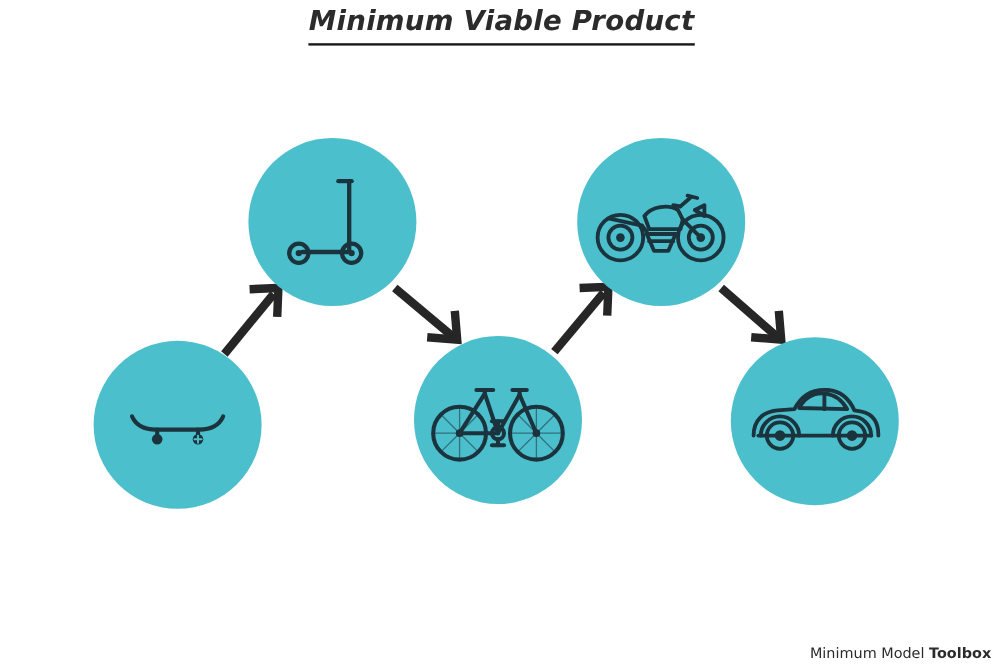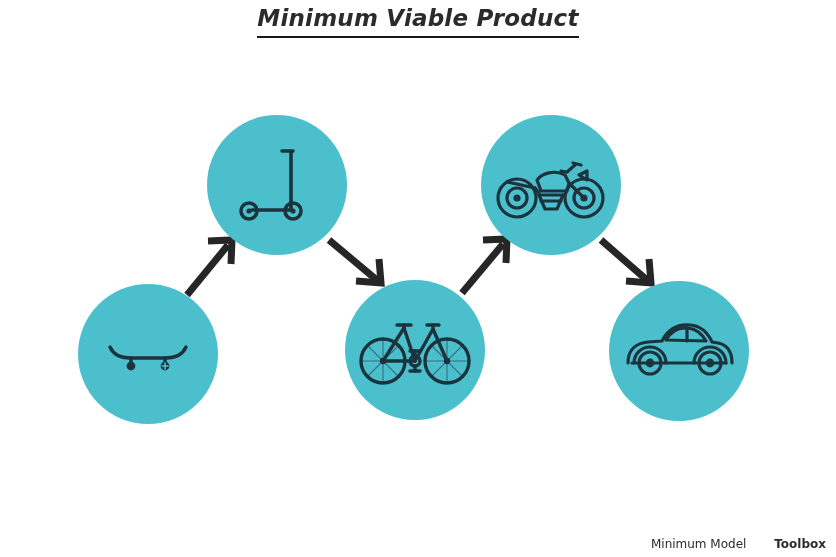--- a/index.html
+++ b/index.html
@@ -81,21 +81,20 @@
     position: absolute;
     right: 10px;
     bottom: 6px;
     font-family: "DejaVu Sans", sans-serif;
     font-size: 12px;
     color: #2b2b2b;
     white-space: nowrap;
   }
   #footer .brand-strong {
     font-weight: bold;
-    margin-left: 24px;
   }
 </style>
 </head>
 <body>
 
 <div id="canvas">
 
   <div id="title-wrap">
     <span id="page-title">Minimum Viable Product</span>
   </div>

